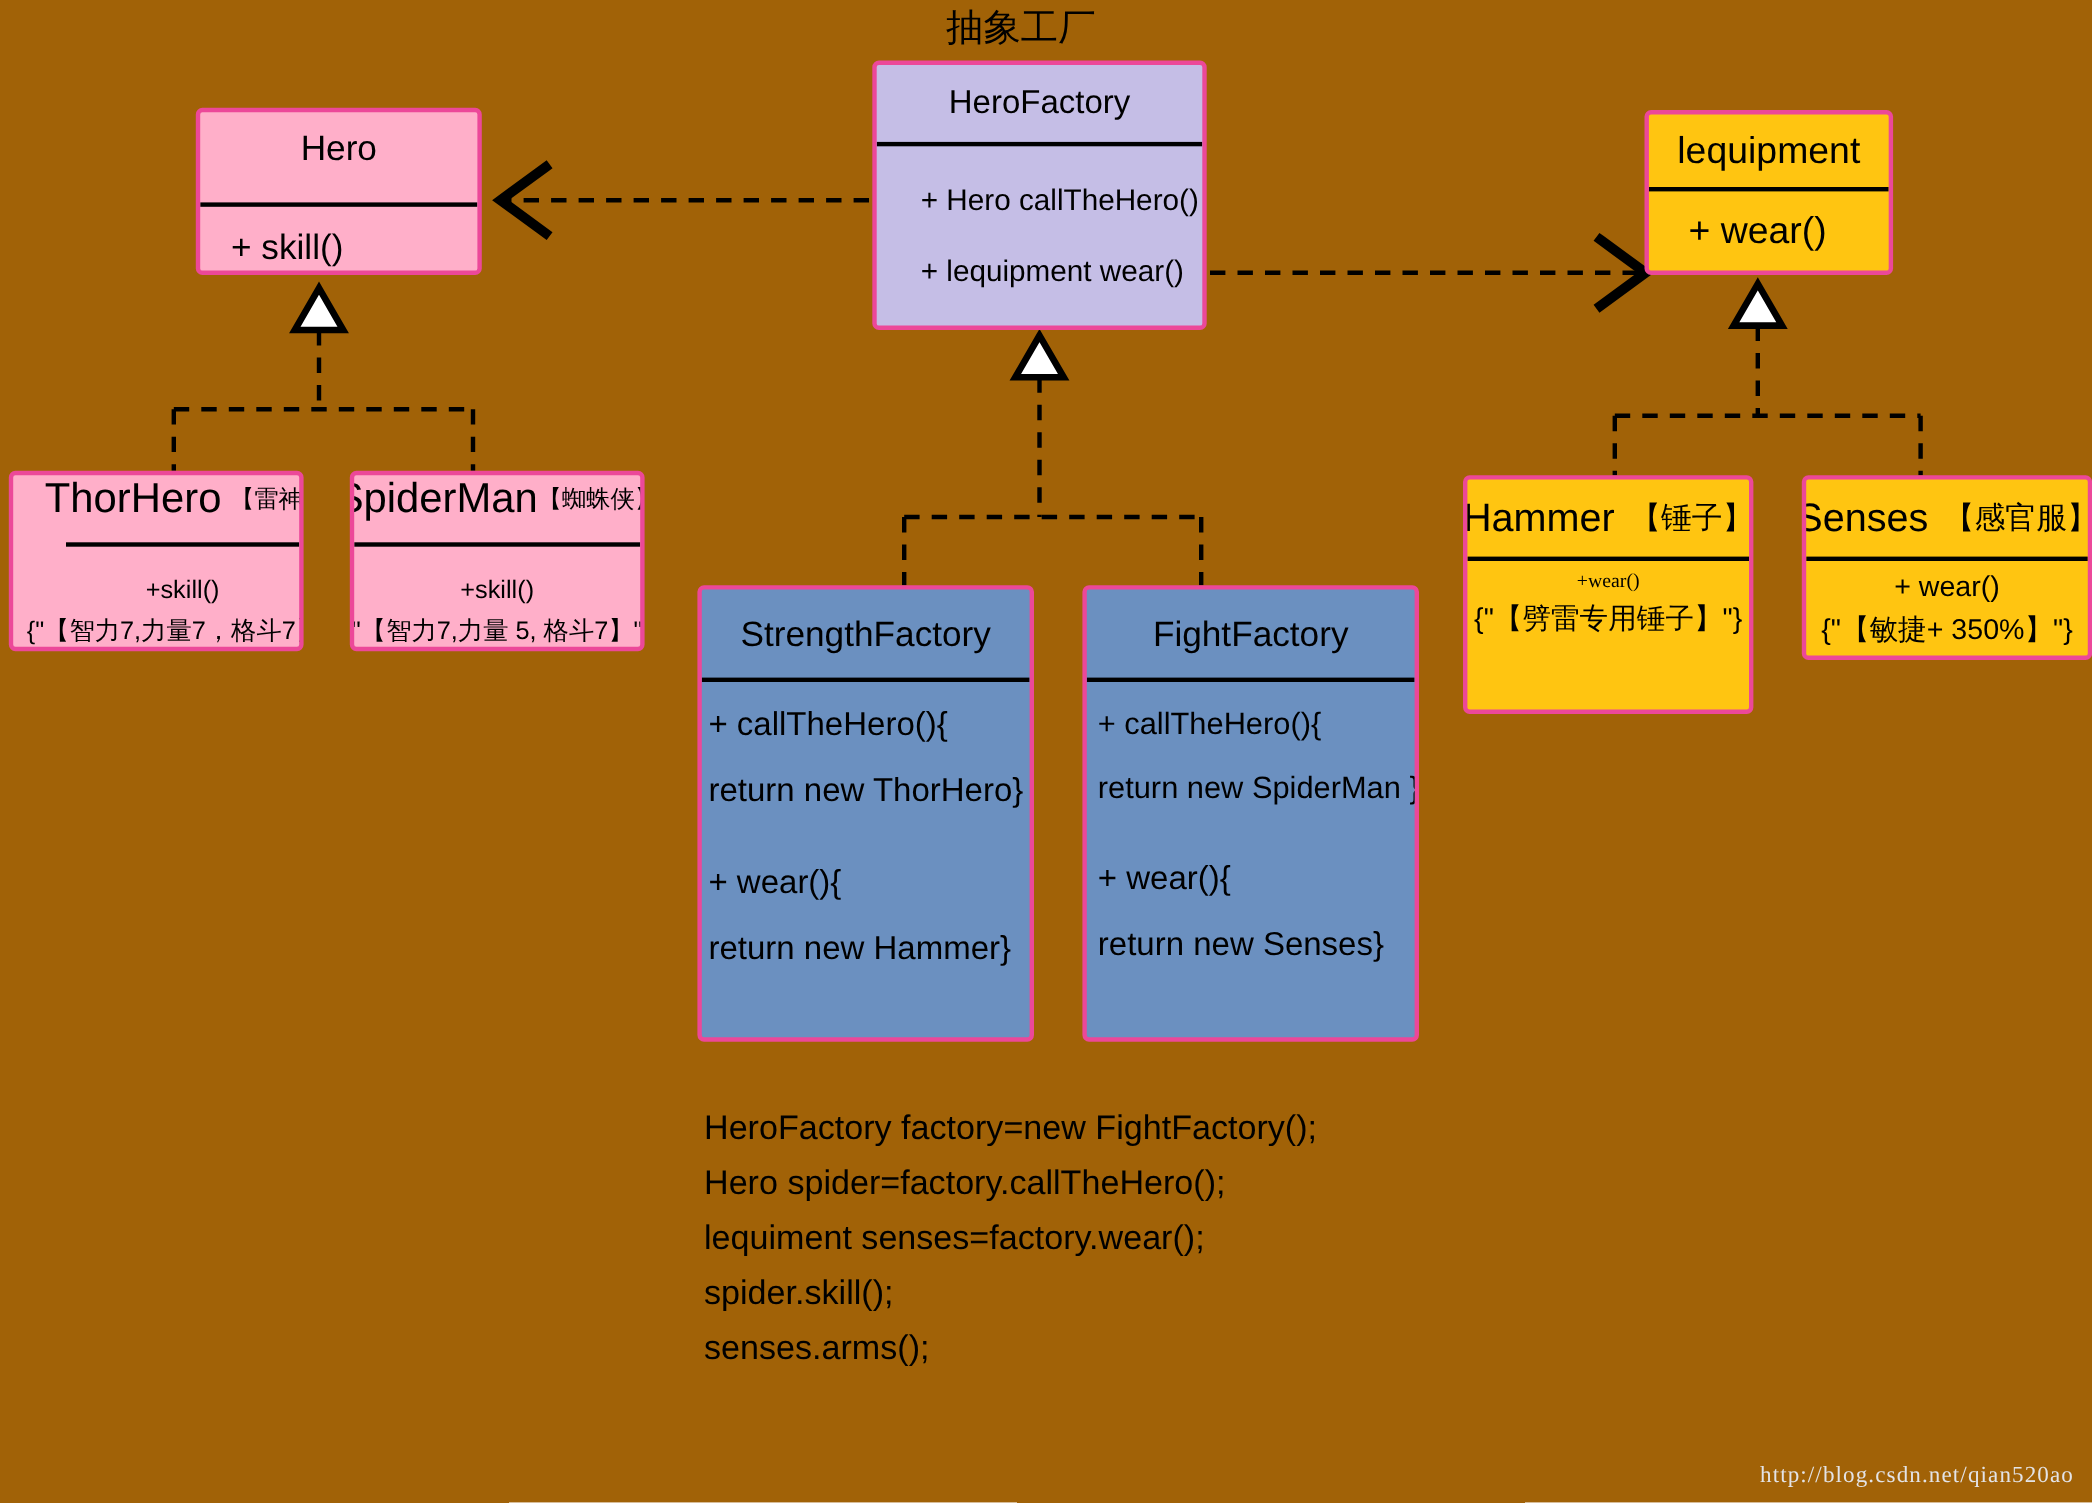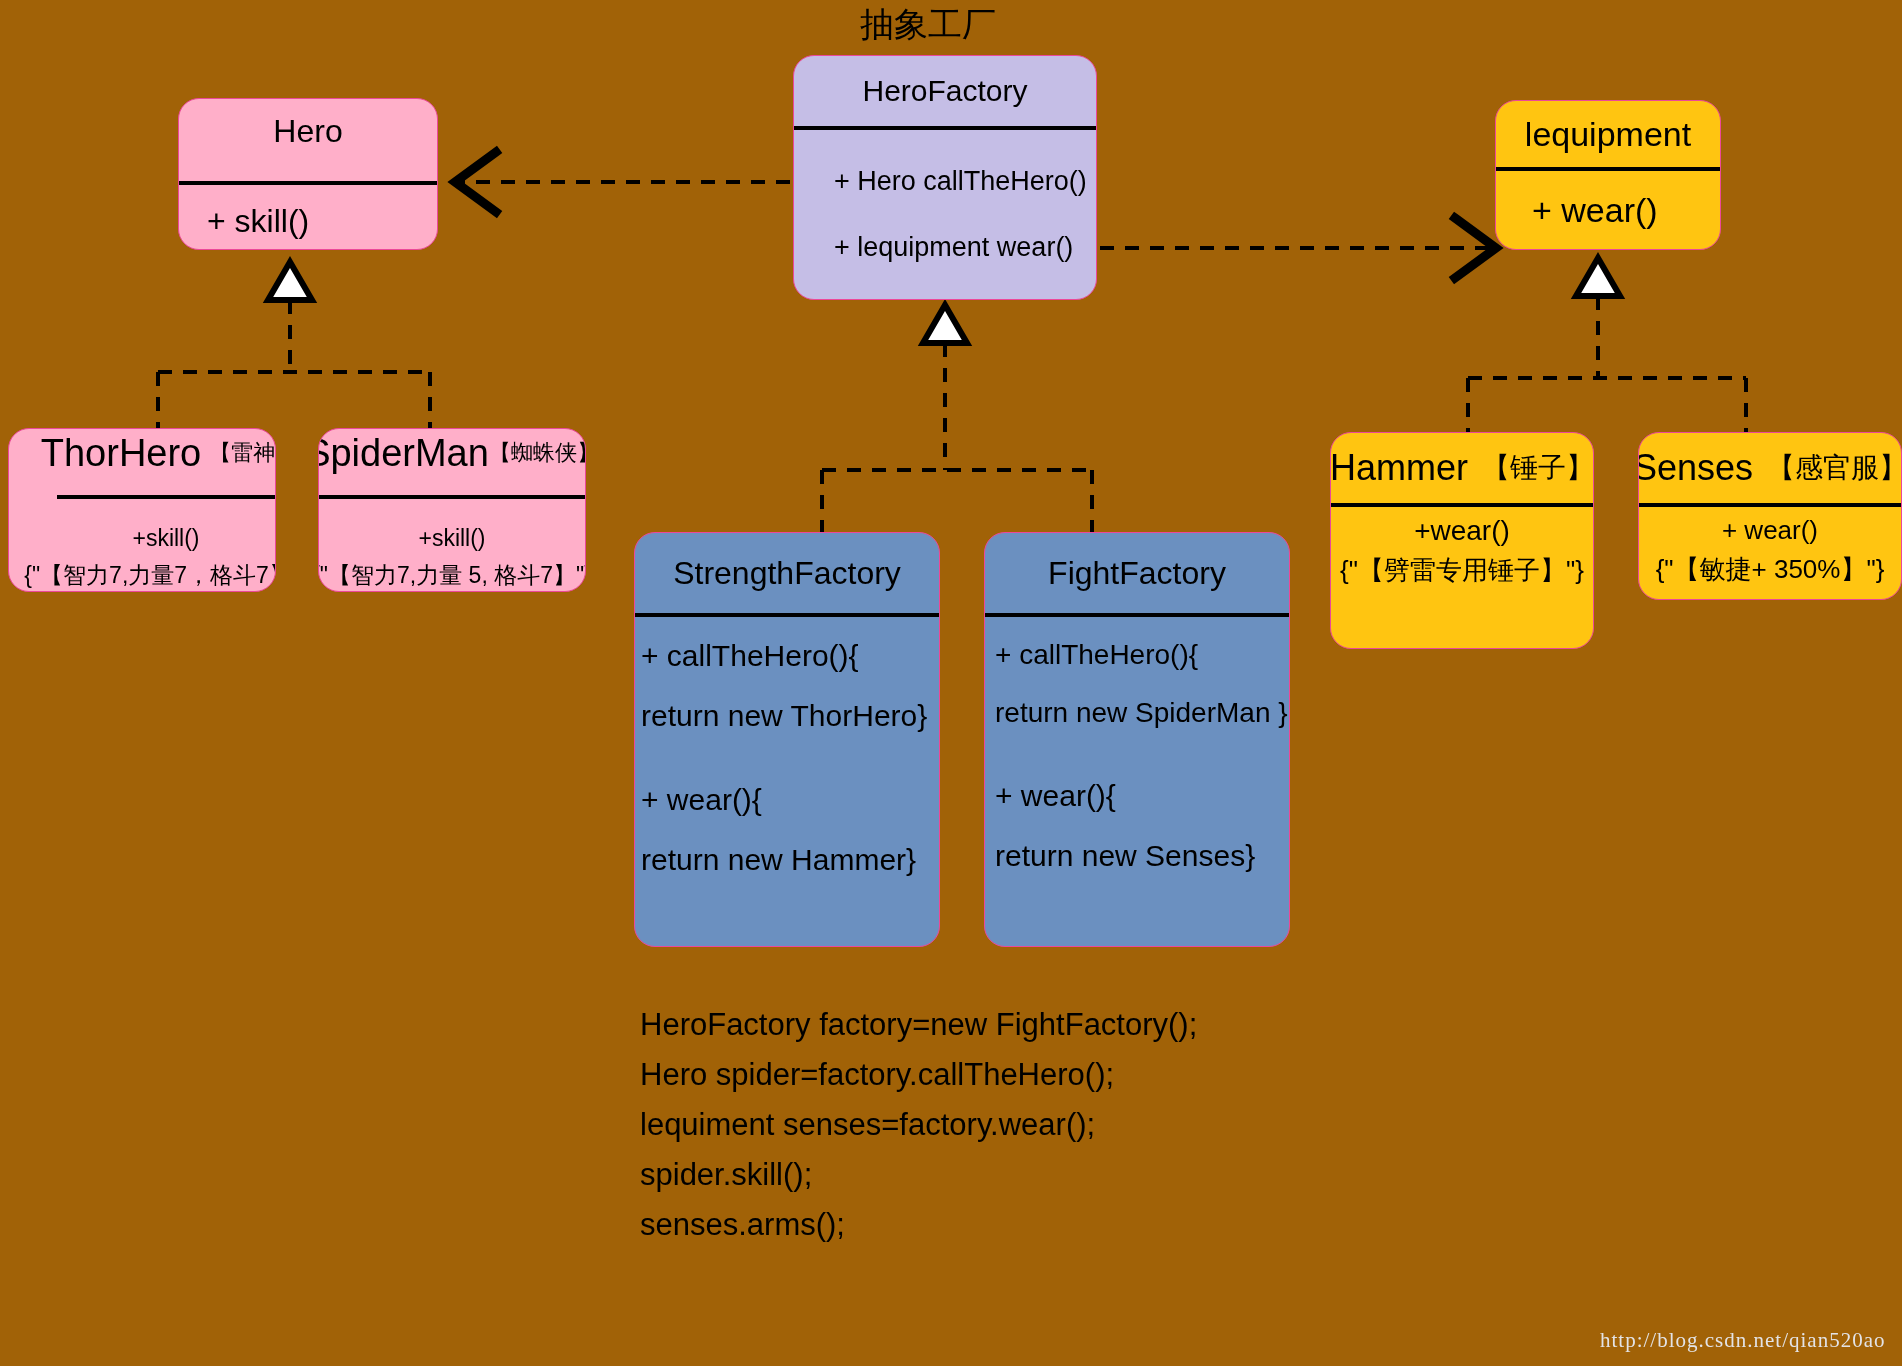--- a/index.html
+++ b/index.html
@@ -24,22 +24,22 @@
     top: 0;
     width: 1902px;
     height: 1366px;
     pointer-events: none;
   }
 
   
   .uml-box {
     position: absolute;
     box-sizing: border-box;
-    border: 1px solid #ec4899;
-    border-radius: 21px;
+    border: 4px solid #ec4899;
+    border-radius: 6px;
     overflow: hidden;
     display: flex;
     flex-direction: column;
   }
   .uml-title {
     text-align: center;
     display: flex;
     align-items: center;
     justify-content: center;
     white-space: nowrap;
@@ -100,21 +100,21 @@
   }
   #box-lequipment .uml-title { height: 66px; font-size: 34px; }
   #box-lequipment .uml-body  { justify-content: center; padding-left: 36px; }
   #box-lequipment .uml-line  { font-size: 34px; }
 
   #box-hammer {
     left: 1330px; top: 432px; width: 264px; height: 217px;
   }
   #box-hammer .uml-title { height: 70px; font-size: 36px; }
   #box-hammer .uml-body  { align-items: center; padding-top: 8px; }
-  #box-hammer .line-a { font-size: 28px; }
+  #box-hammer .line-a { font-size: 18px; font-family: Liberation Serif, serif; }
   #box-hammer .line-b { font-size: 26px; margin-top: 6px; }
 
   #box-senses {
     left: 1638px; top: 432px; width: 264px; height: 168px;
   }
   #box-senses .uml-title { height: 70px; font-size: 36px; }
   #box-senses .uml-body  { align-items: center; padding-top: 8px; }
   #box-senses .line-a { font-size: 26px; }
   #box-senses .line-b { font-size: 26px; margin-top: 6px; }
 

